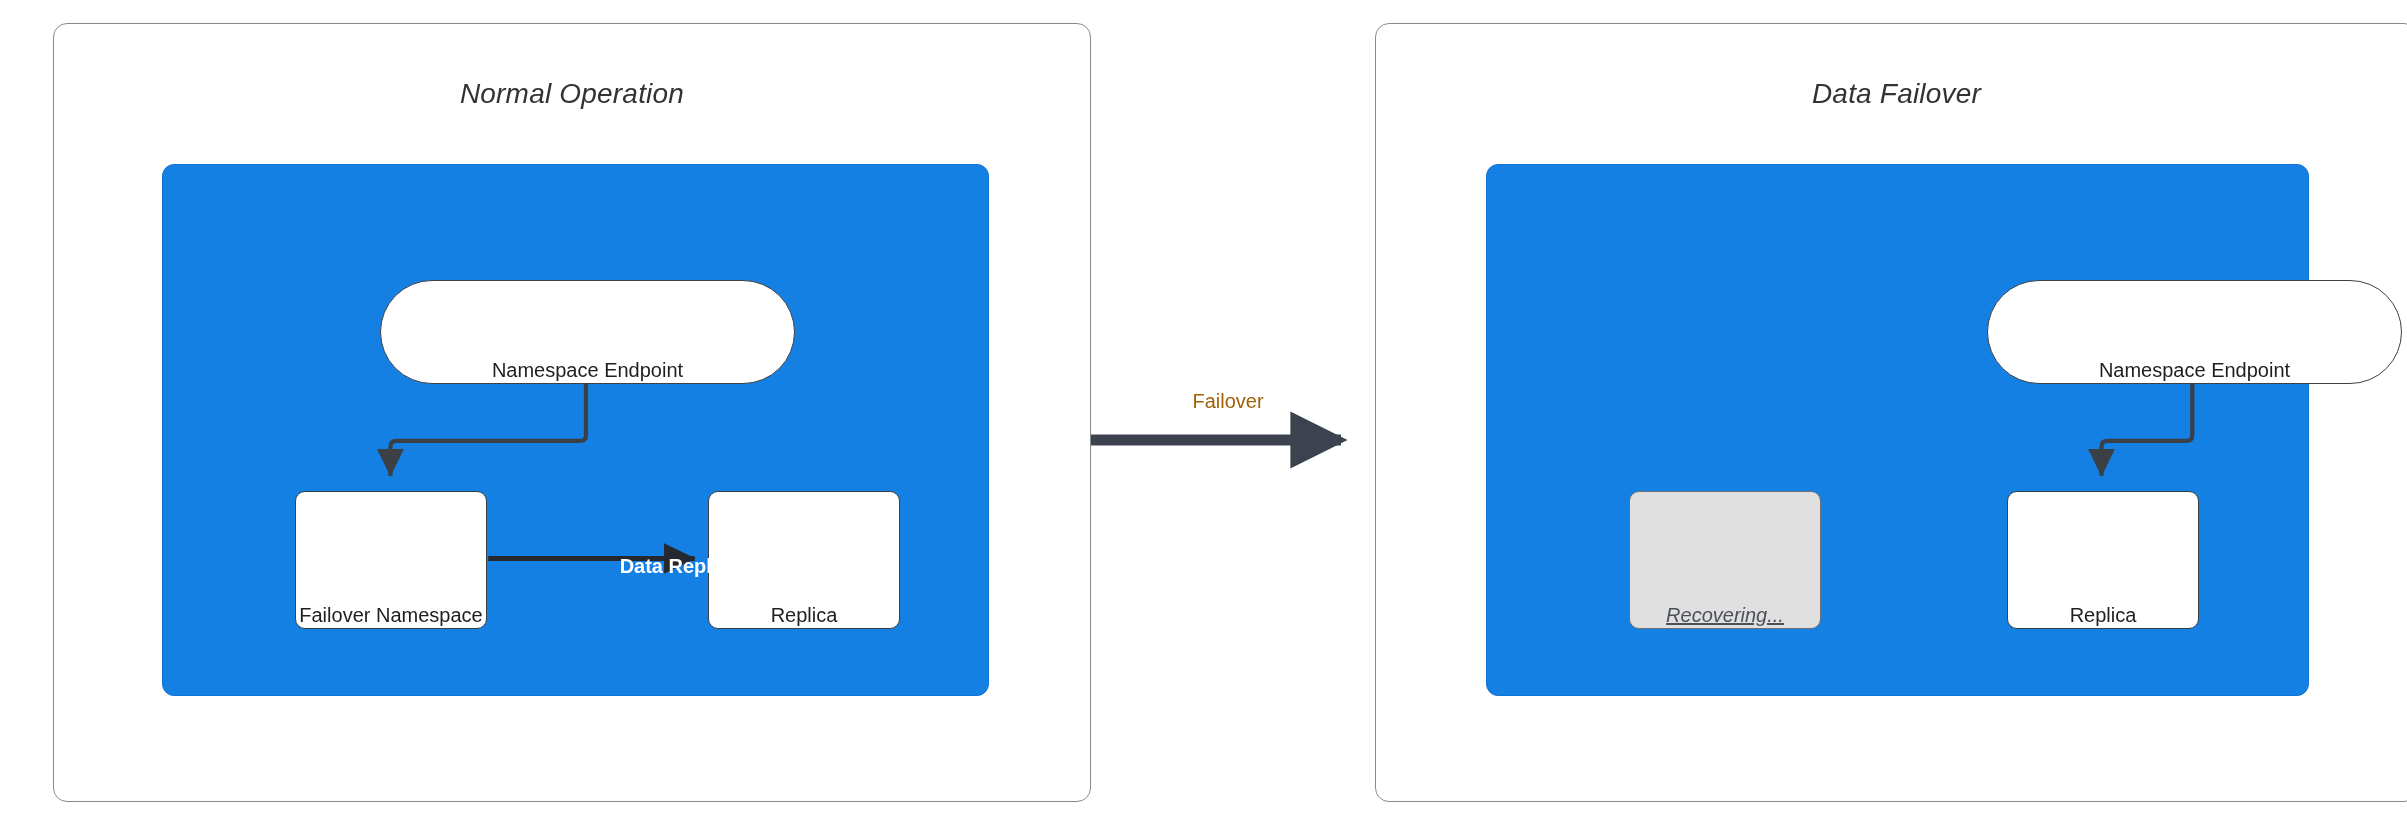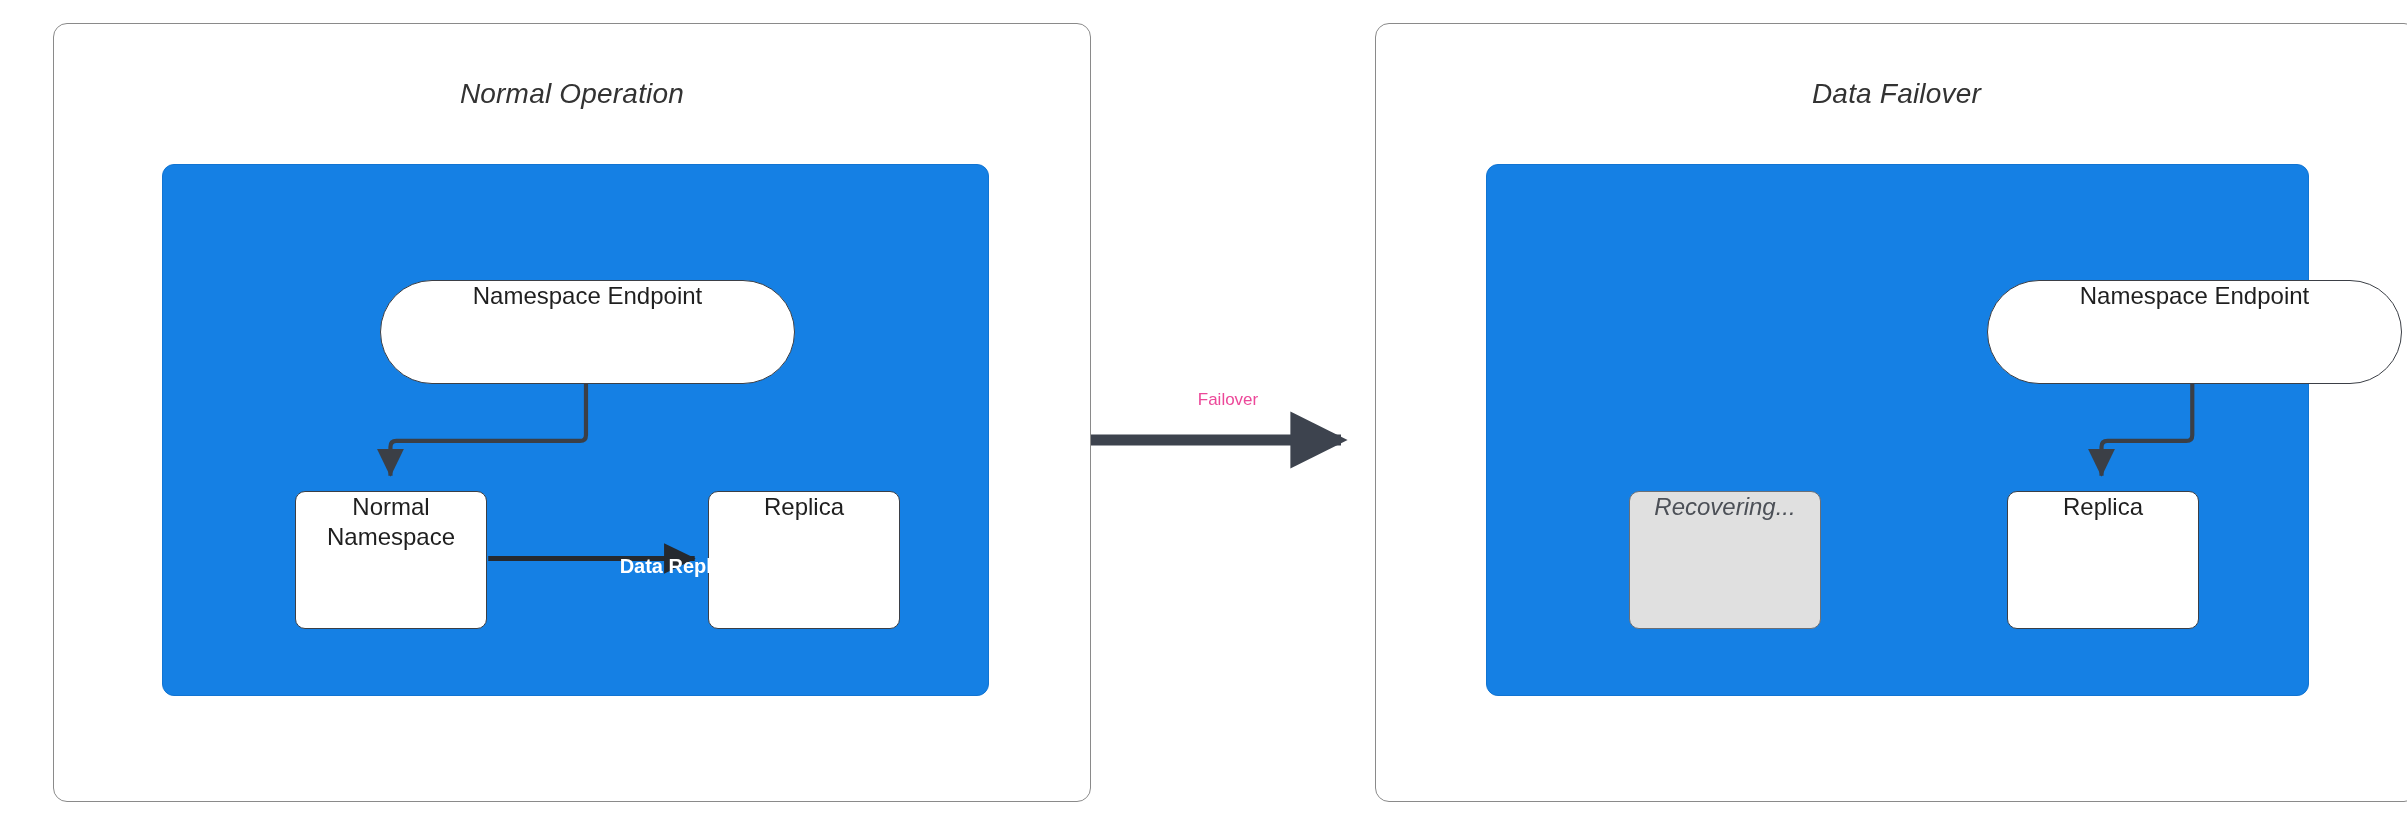--- a/index.html
+++ b/index.html
@@ -42,34 +42,35 @@
   }
   #region-left  {left:108px; top:140px; width:827px; height:532px;}
   #region-right {left:110px; top:140px; width:823px; height:532px;}
 
   
   .node{
     position:absolute;
     box-sizing:border-box;
     background:#ffffff;
     border:1.6px solid #3b3f46;
-    display:flex;align-items:flex-start;justify-content:center;
+    display:flex;align-items:flex-end;justify-content:center;
     text-align:center;
     color:#1f1f1f;
-    font-size:24px;
+    font-size:20px;
     line-height:1.25;
     z-index:3;
   }
   .node.pill{border-radius:80px;}
   .node.box {border-radius:10px;}
   .node.dim {
     background:#e0e0e0;
     border-color:#6b6f76;
     color:#4c5057;
     font-style:italic;
+    text-decoration:underline;
   }
 
   
   #node-endpoint-left{left:217px; top:115px; width:415px; height:104px;}
   #node-primary      {left:132px; top:326px; width:192px; height:138px;}
   #node-replica-left {left:545px; top:326px; width:192px; height:138px;}
 
   
   #node-endpoint-right{left:500px; top:115px; width:415px; height:104px;}
   #node-recovering    {left:142px; top:326px; width:192px; height:138px;}
@@ -80,21 +81,21 @@
 
   
   #failover-arrow{
     position:absolute;left:1040px;top:372px;width:312px;height:110px;
     overflow:visible;z-index:4;
   }
   #failover-label{
     position:absolute;
     left:1050px;top:390px;width:290px;
     text-align:center;
-    font-size:17px;color:#ec4899;
+    font-size:20px;color:#a16207;
     z-index:5;
   }
 
   
   #label-replication{
     position:absolute;
     left:418px;top:390px;width:234px;
     text-align:center;
     font-size:20px;font-weight:bold;color:#ffffff;
     z-index:5;
@@ -124,21 +125,21 @@
         <path d="M 424,219 L 424,271 Q 424,277 418,277 L 234,277 Q 228,277 228,283 L 228,312" fill="none" stroke="#3b3f46" stroke-width="4.2" stroke-linecap="butt" marker-end="url(#ah-dark-l)"></path>
 
         <path d="M 326,395 L 533,395" fill="none" stroke="#25292f" stroke-width="4.8" marker-end="url(#ah-dark-l2)"></path>
       </svg>
 
       <div class="node pill" id="node-endpoint-left">
         <span>Namespace Endpoint</span>
       </div>
 
       <div class="node box" id="node-primary">
-        <span>Normal Namespace</span>
+        <span>Failover Namespace</span>
       </div>
 
       <div class="node box" id="node-replica-left">
         <span>Replica</span>
       </div>
 
       <div id="label-replication">Data Replication</div>
     </div>
   </div>
 

